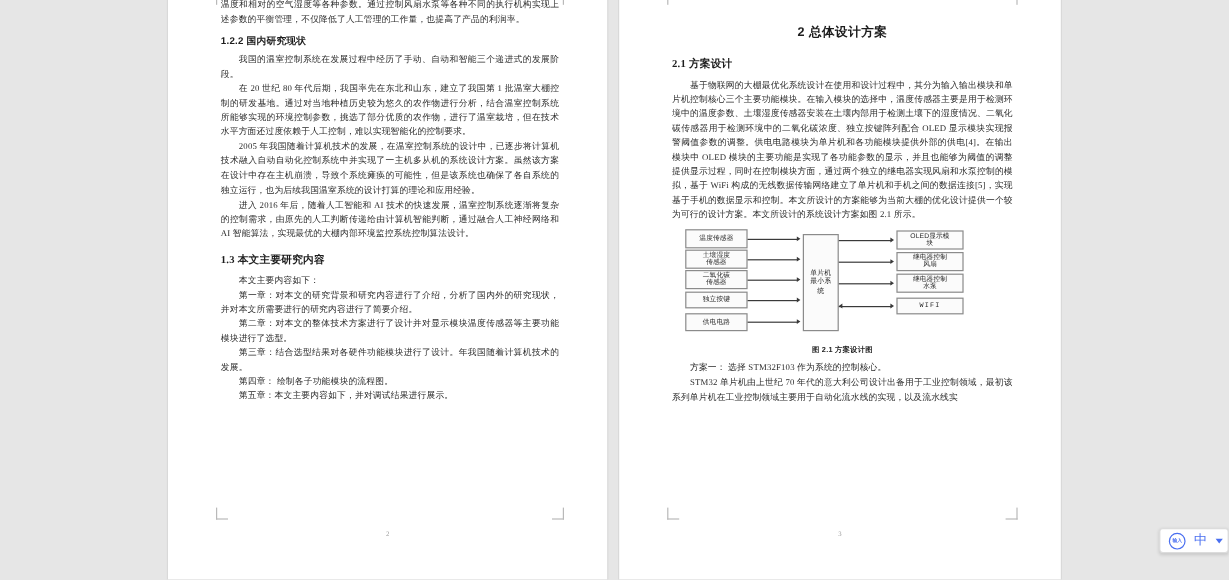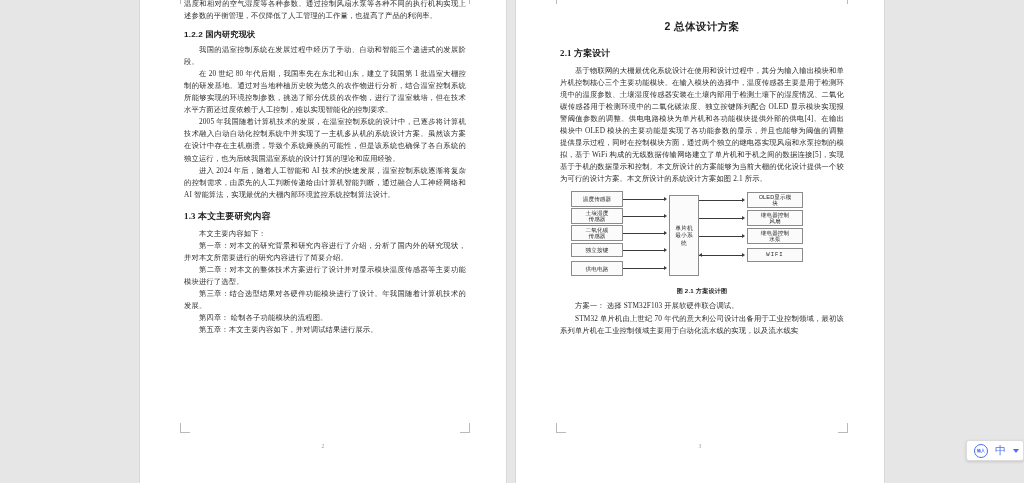--- a/index.html
+++ b/index.html
@@ -216,21 +216,21 @@
     <div class="crop tr"></div>
     <div class="crop bl"></div>
     <div class="crop br"></div>
 
     <div class="page-inner">
       <p class="body-p">温度和相对的空气湿度等各种参数。通过控制风扇水泵等各种不同的执行机构实现上述参数的平衡管理，不仅降低了人工管理的工作量，也提高了产品的利润率。</p>
       <h3 class="doc-h3">1.2.2 国内研究现状</h3>
       <p class="body-p indent">我国的温室控制系统在发展过程中经历了手动、自动和智能三个递进式的发展阶段。</p>
       <p class="body-p indent">在 20 世纪 80 年代后期，我国率先在东北和山东，建立了我国第 1 批温室大棚控制的研发基地。通过对当地种植历史较为悠久的农作物进行分析，结合温室控制系统所能够实现的环境控制参数，挑选了部分优质的农作物，进行了温室栽培，但在技术水平方面还过度依赖于人工控制，难以实现智能化的控制要求。</p>
       <p class="body-p indent">2005 年我国随着计算机技术的发展，在温室控制系统的设计中，已逐步将计算机技术融入自动自动化控制系统中并实现了一主机多从机的系统设计方案。虽然该方案在设计中存在主机崩溃，导致个系统瘫痪的可能性，但是该系统也确保了各自系统的独立运行，也为后续我国温室系统的设计打算的理论和应用经验。</p>
-      <p class="body-p indent">进入 2024 年后，随着人工智能和 AI 技术的快速发展，温室控制系统逐渐将复杂的控制需求，由原先的人工判断传递给由计算机智能判断，通过融合人工神经网络和 AI 智能算法，实现最优的大棚内部环境监控系统控制算法设计。</p>
+      <p class="body-p indent">进入 2016 年后，随着人工智能和 AI 技术的快速发展，温室控制系统逐渐将复杂的控制需求，由原先的人工判断传递给由计算机智能判断，通过融合人工神经网络和 AI 智能算法，实现最优的大棚内部环境监控系统控制算法设计。</p>
       <h2 class="doc-h2">1.3 本文主要研究内容</h2>
       <p class="body-p indent">本文主要内容如下：</p>
       <p class="body-p indent">第一章：对本文的研究背景和研究内容进行了介绍，分析了国内外的研究现状，并对本文所需要进行的研究内容进行了简要介绍。</p>
       <p class="body-p indent">第二章：对本文的整体技术方案进行了设计并对显示模块温度传感器等主要功能模块进行了选型。</p>
       <p class="body-p indent">第三章：结合选型结果对各硬件功能模块进行了设计。年我国随着计算机技术的发展。</p>
       <p class="body-p indent">第四章： 绘制各子功能模块的流程图。</p>
       <p class="body-p indent">第五章：本文主要内容如下，并对调试结果进行展示。</p>
     </div>
 
     <div class="page-num">2</div>
@@ -290,21 +290,21 @@
           <div class="conn" style="left:128px; top:45px; width:44px;"></div>
           <div class="arw right" style="left:171px; top:42.6px;"></div>
 
           <div class="conn" style="left:128px; top:64px; width:44px;"></div>
           <div class="arw right" style="left:171px; top:61.6px;"></div>
           <div class="arw left" style="left:128px; top:61.6px;"></div>
         </div>
         <div class="fig-caption">图 2.1 方案设计图</div>
       </div>
 
-      <p class="body-p indent">方案一： 选择 STM32F103 开展软硬件联合调试。</p>
+      <p class="body-p indent">方案一： 选择 STM32F103 作为系统的控制核心。</p>
       <p class="body-p indent">STM32 单片机由上世纪 70 年代的意大利公司设计出备用于工业控制领域，最初该系列单片机在工业控制领域主要用于自动化流水线的实现，以及流水线实</p>
     </div>
 
     <div class="page-num">3</div>
   </div>
 
   <div id="ime-bar">
     <div class="ime-logo">
       <span>输入</span>
     </div>

